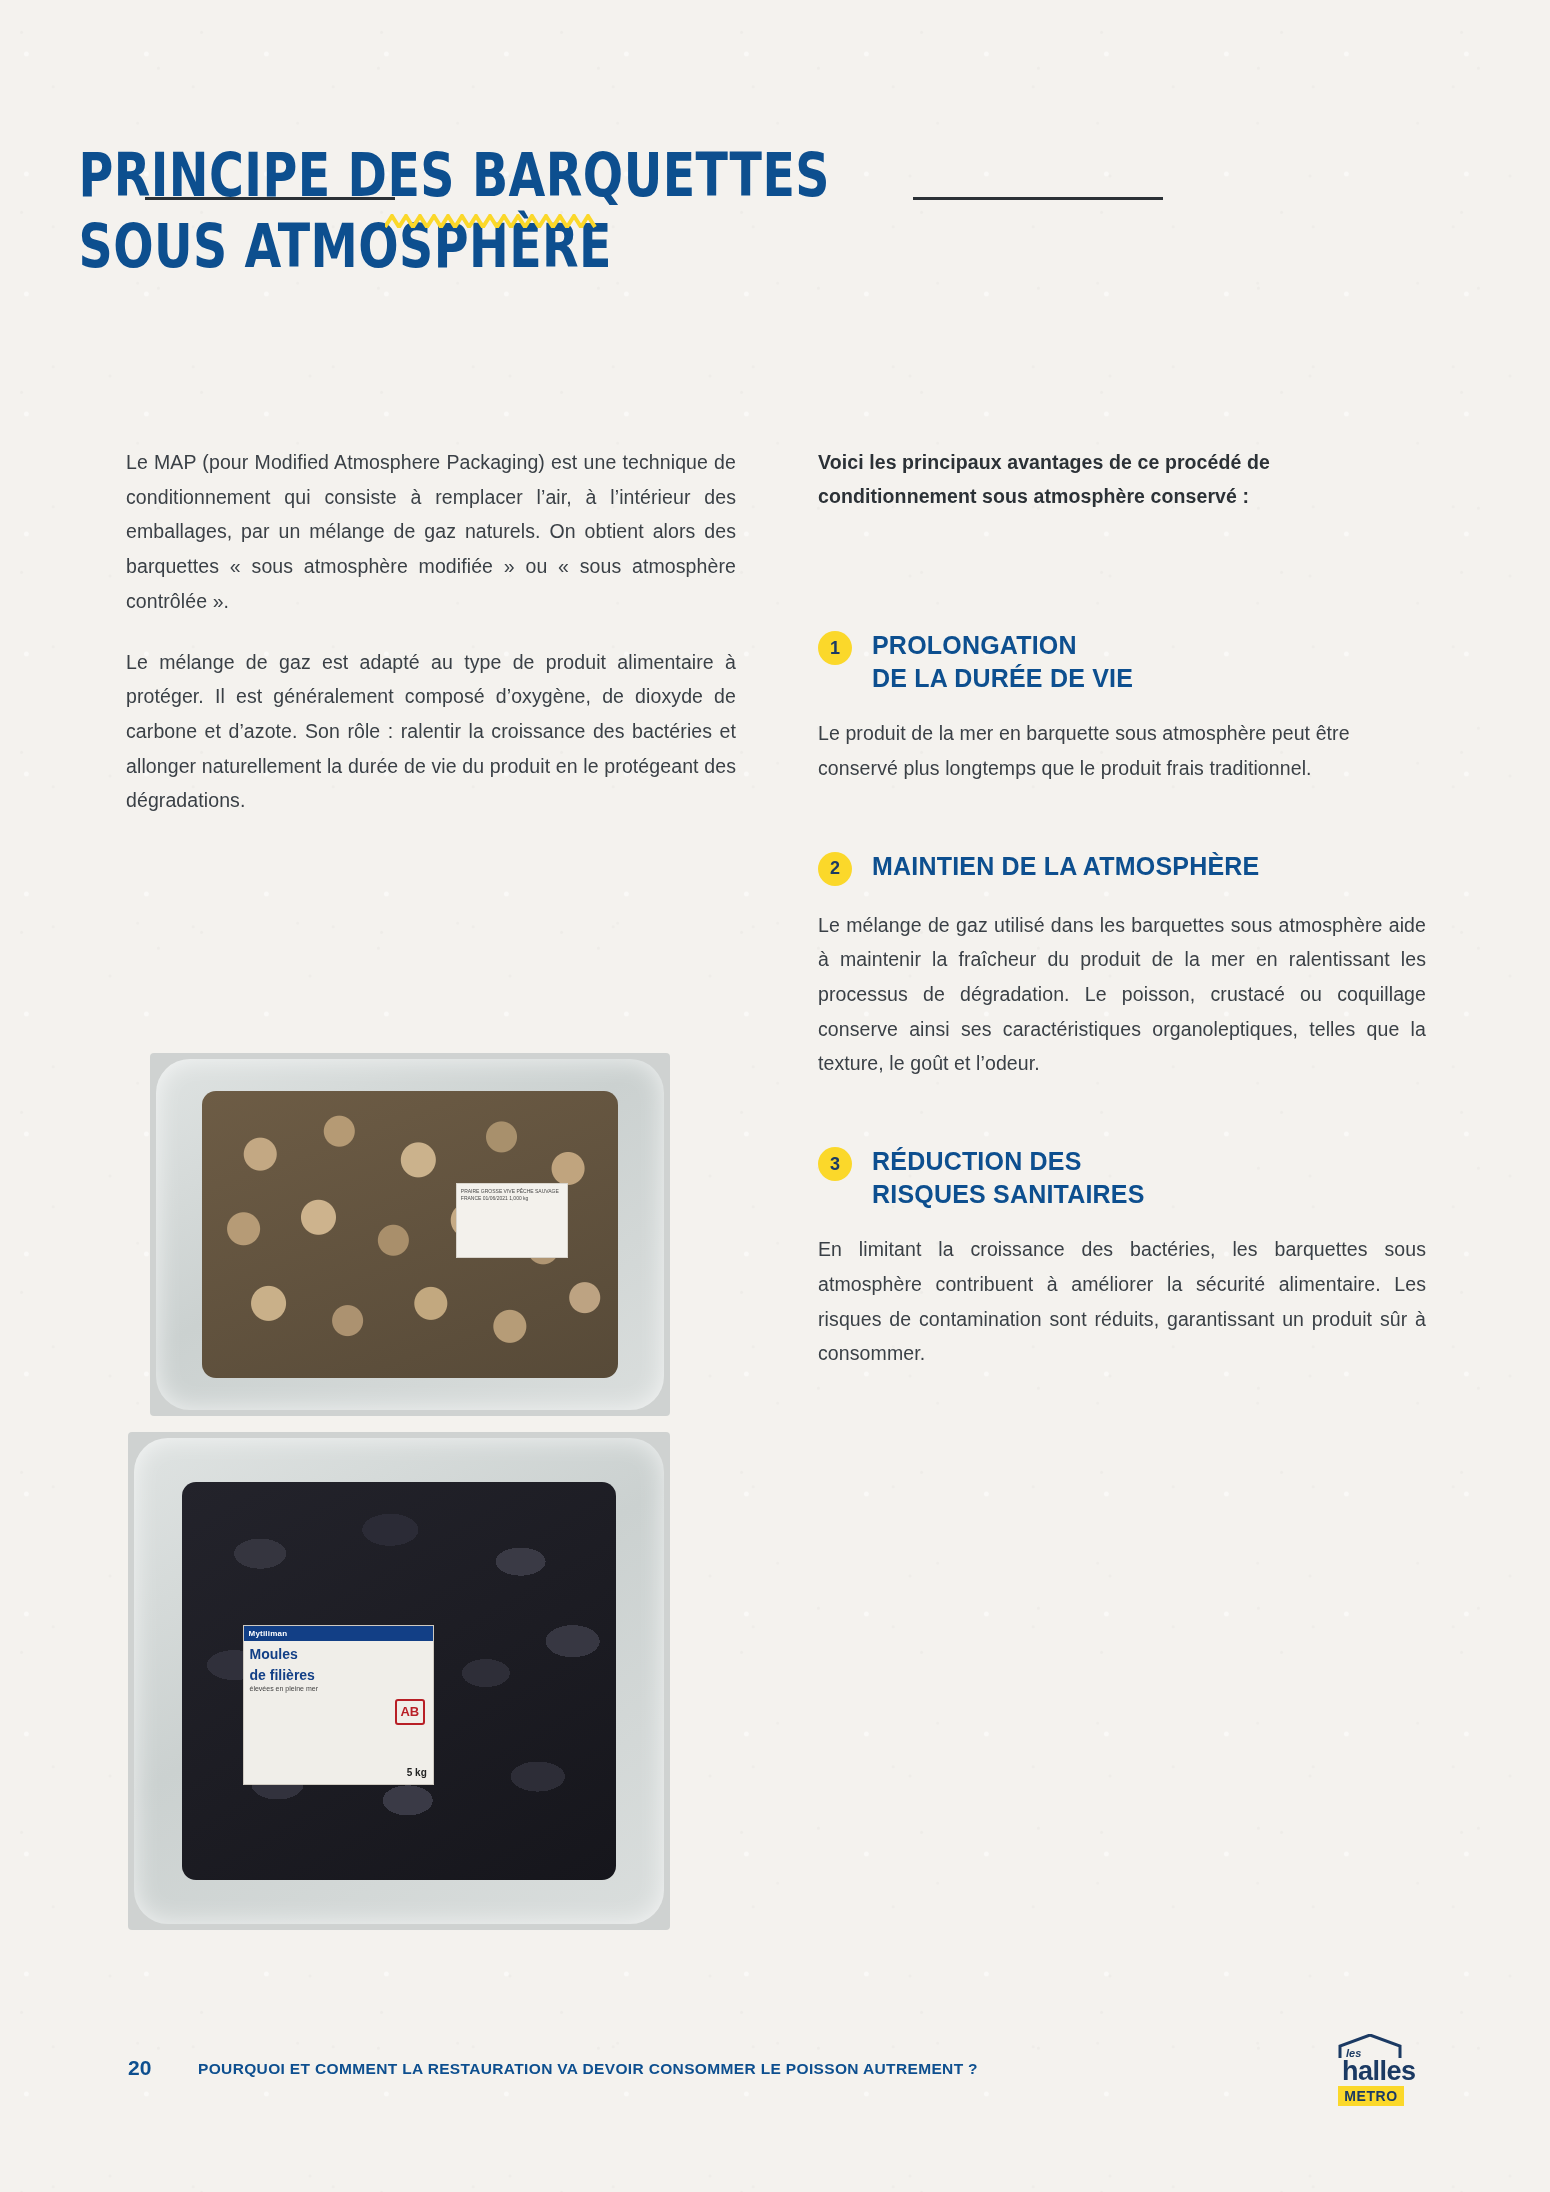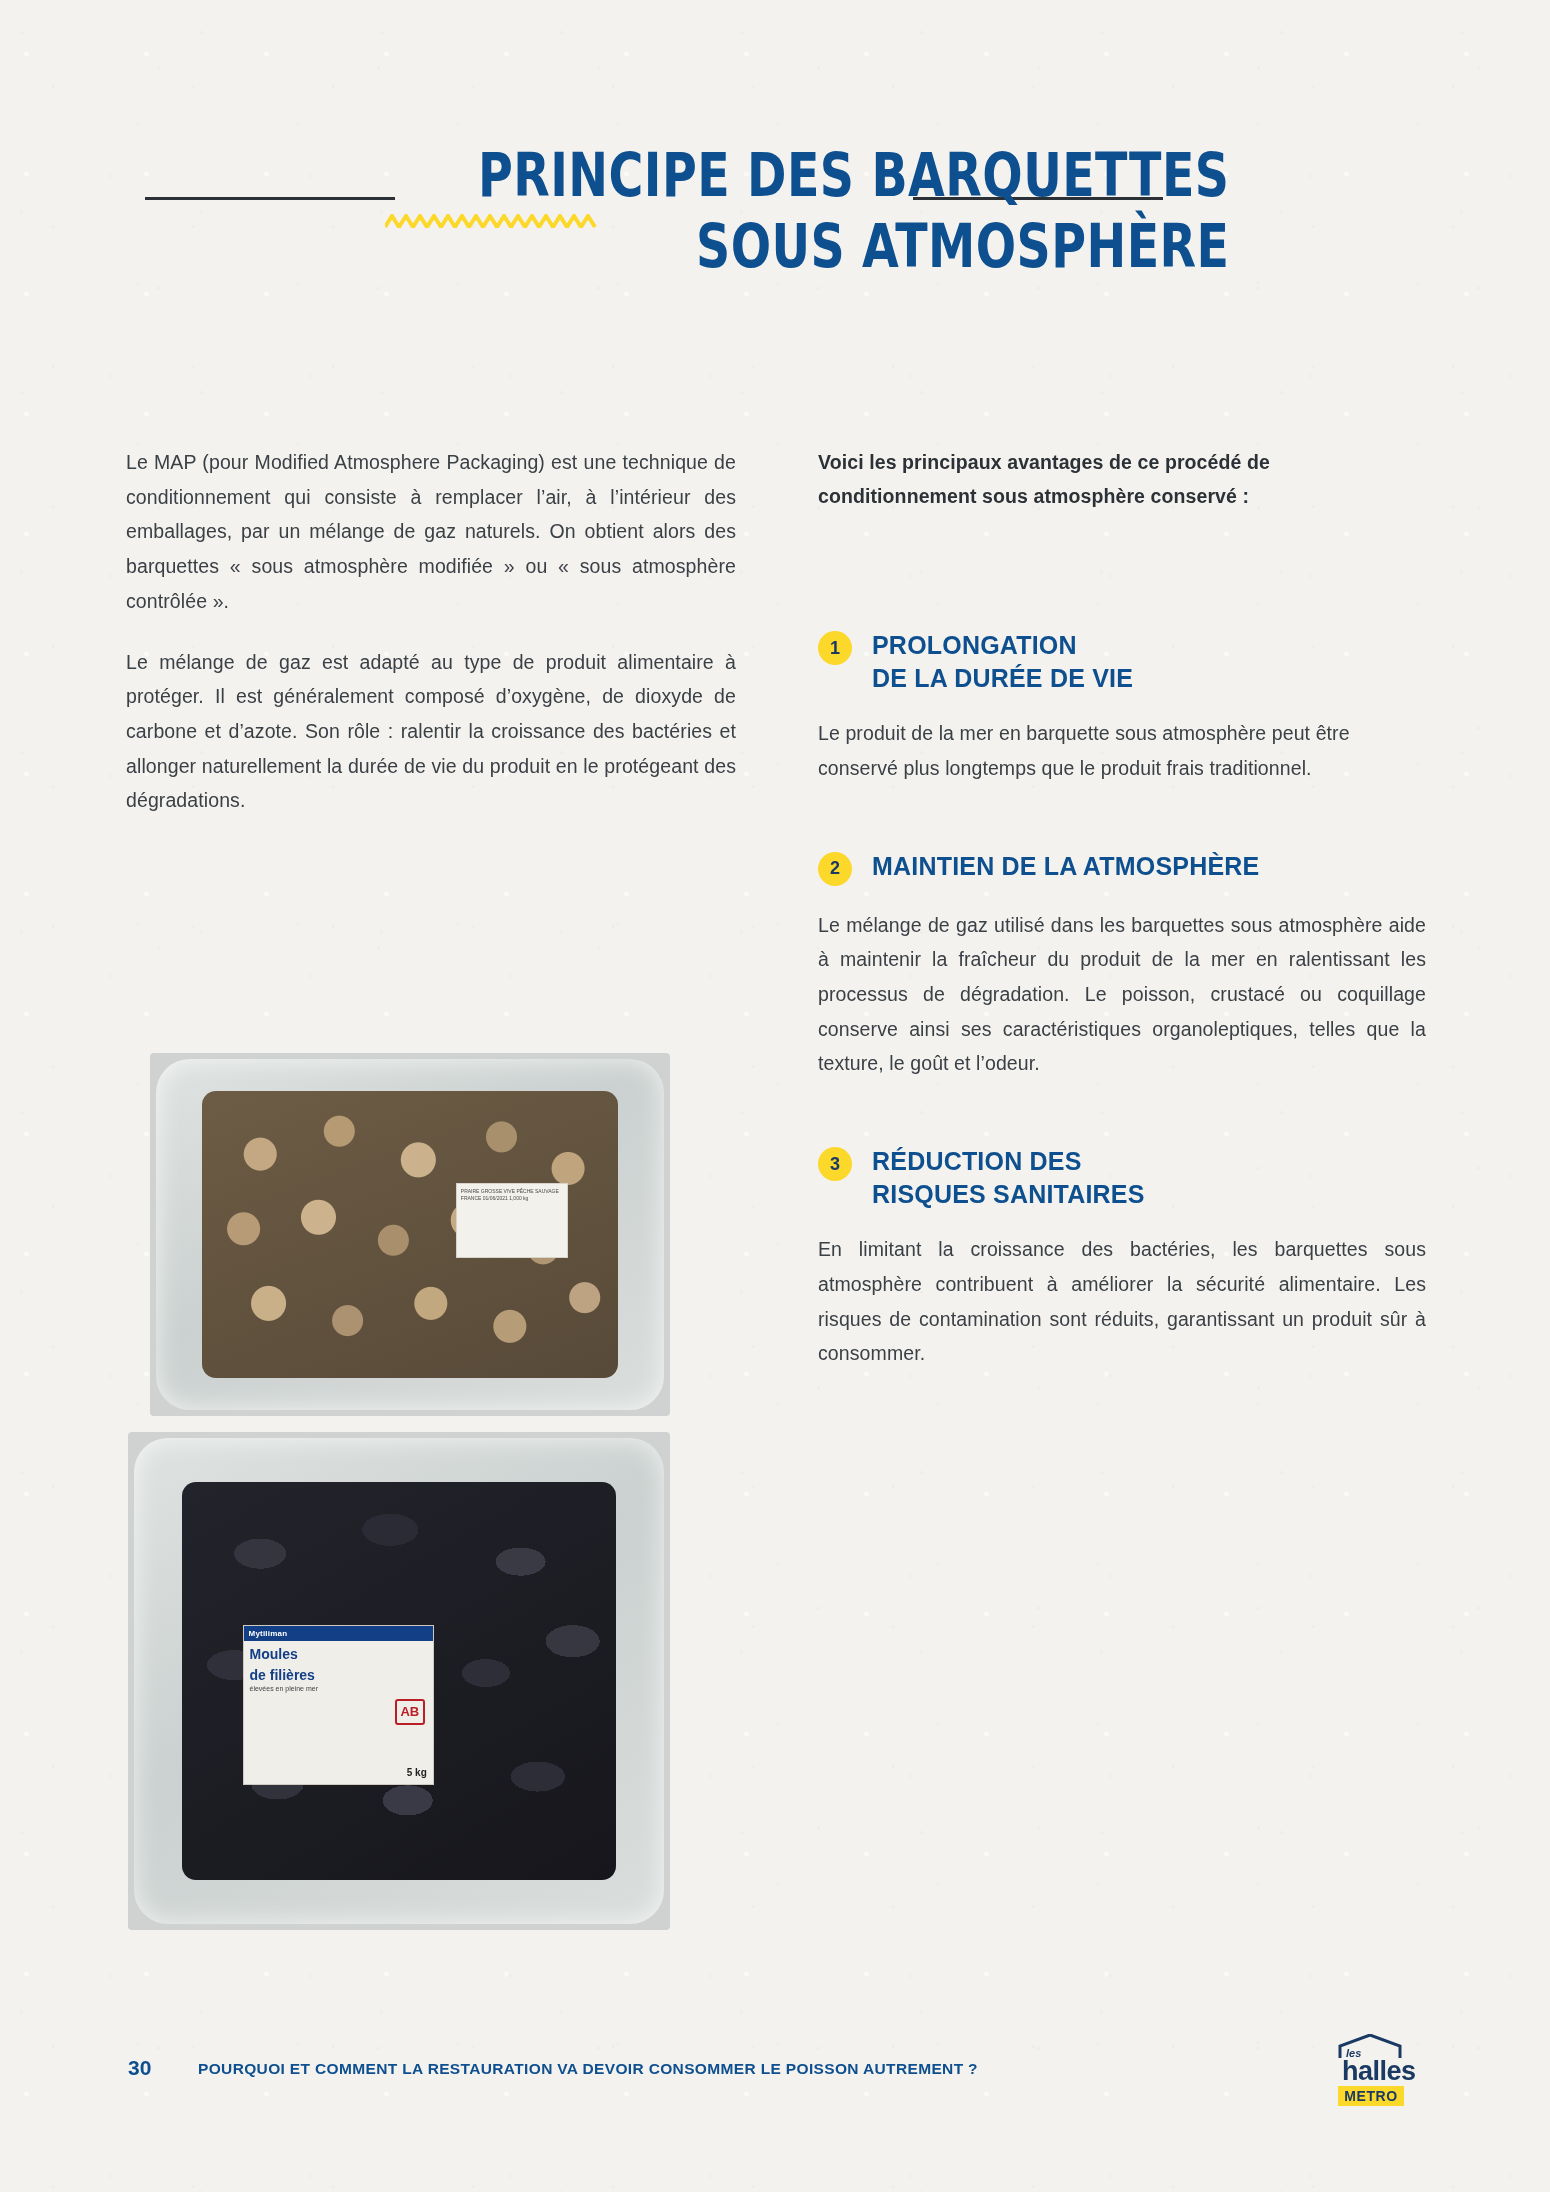--- a/index.html
+++ b/index.html
@@ -34,21 +34,21 @@
     position: absolute;
     inset: 0;
   }
 
   
   .header {
     position: absolute;
     top: 140px;
     left: 0;
     width: 1308px;
-    text-align: right;
+    text-align: left;
   }
   .title {
     font-family: "DejaVu Sans", sans-serif;
     font-weight: bold;
     font-stretch: condensed;
     color: #0d4f8f;
     font-size: 60px;
     letter-spacing: 0.5px;
     line-height: 1.18;
     transform: scaleX(0.88);
@@ -452,21 +452,21 @@
         <div class="adv-title">
           <span>RÉDUCTION DES</span>
           <span class="sub">RISQUES SANITAIRES</span>
         </div>
       </div>
       <p class="adv-body">En limitant la croissance des bactéries, les barquettes sous atmosphère contribuent à améliorer la sécurité alimentaire. Les risques de contamination sont réduits, garantissant un produit sûr à consommer.</p>
     </div>
   </div>
 
   <div class="footer">
-    <div class="page-num">30</div>
+    <div class="page-num">20</div>
     <div class="footer-text">POURQUOI ET COMMENT LA RESTAURATION VA DEVOIR CONSOMMER LE POISSON AUTREMENT ?</div>
     <div class="logo">
       <svg class="roof" viewBox="0 0 64 26">
         <path d="M2,24 L2,12 L32,1 L62,12 L62,24" fill="none" stroke="#1b3a63" stroke-width="3"></path>
       </svg>
       <div class="les">les</div>
       <div class="halles">halles</div>
       <div class="metro">METRO</div>
     </div>
   </div>

